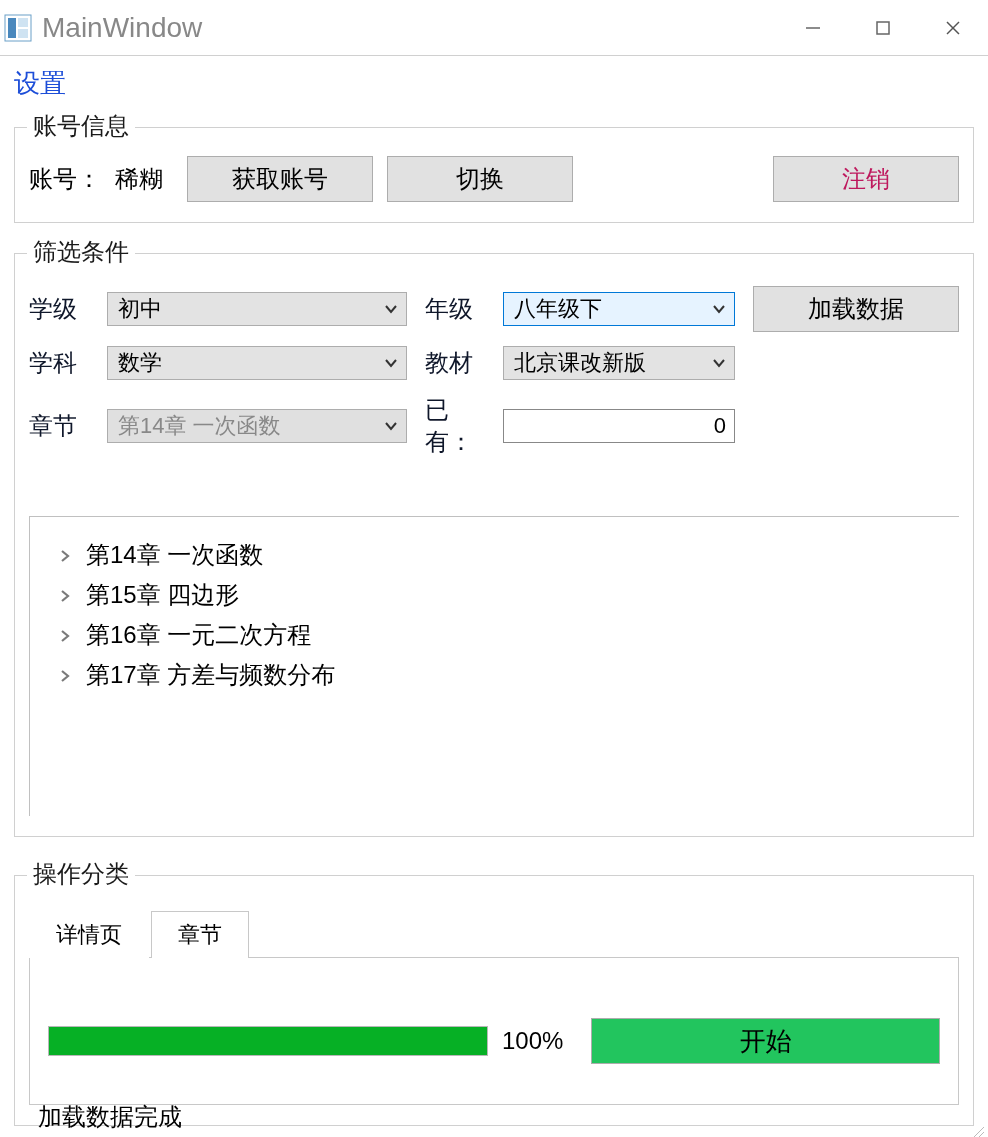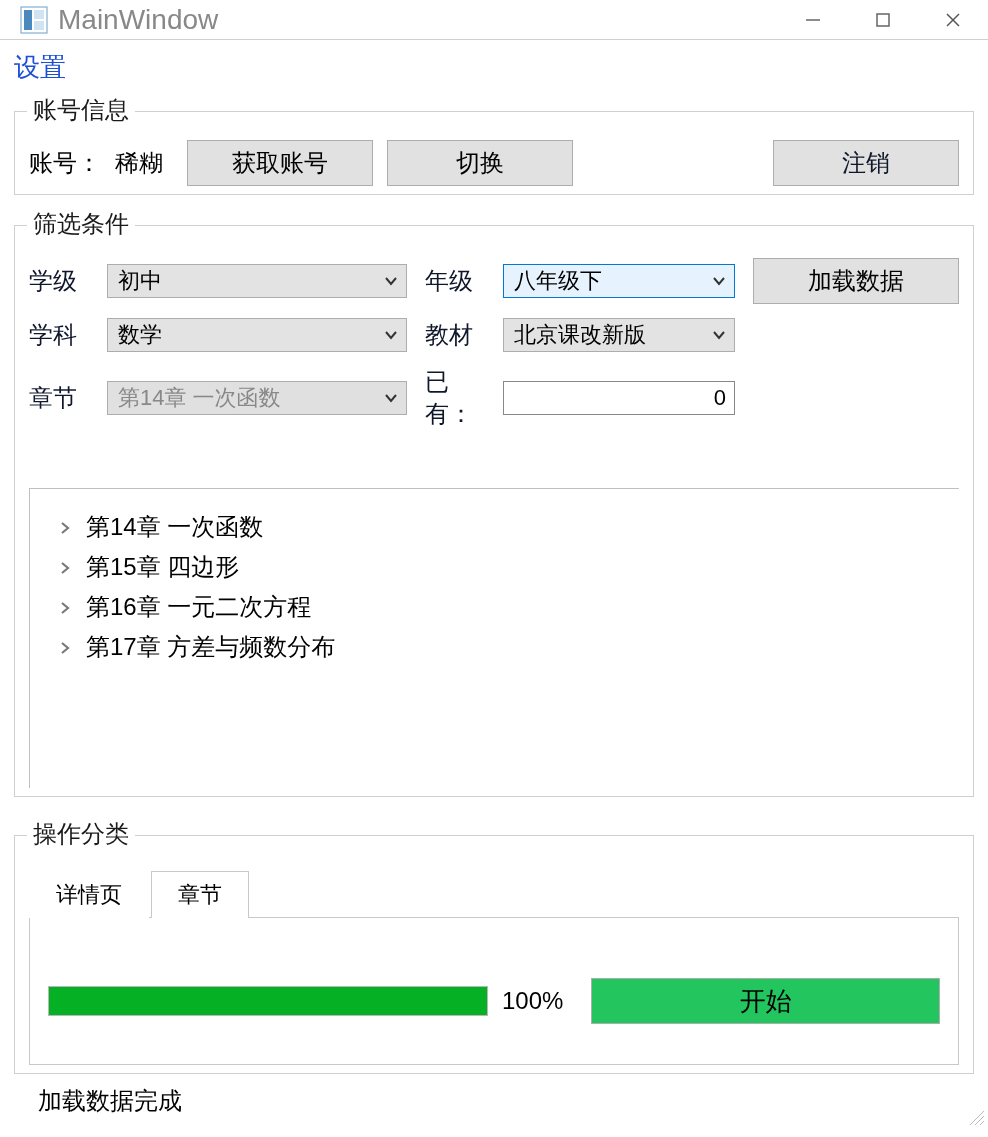--- a/index.html
+++ b/index.html
@@ -9,26 +9,26 @@
     font-size: 22px;
     color: #000;
     background: #fff;
     width: 988px;
     height: 1137px;
     overflow: hidden;
   }
 
   
   .titlebar {
-    height: 40px;
+    height: 56px;
     background: #fff;
     border-bottom: 1px solid #d0d0d0;
     display: flex;
     align-items: center;
-    padding: 0 0 0 20px;
+    padding: 0 0 0 4px;
   }
   .titlebar .app-icon {
     width: 28px; height: 28px;
     margin-right: 10px;
     display: inline-flex;
   }
   .titlebar .title {
     flex: 1;
     font-size: 28px;
     color: #888;
@@ -54,21 +54,21 @@
     font-size: 26px;
     color: #1d4ed8;
     padding: 10px 0 8px 0;
   }
 
   
   .groupbox {
     position: relative;
     border: 1px solid #d0d0d0;
     margin: 18px 0 12px 0;
-    padding: 28px 14px 8px 14px;
+    padding: 28px 14px 20px 14px;
   }
   .groupbox .legend {
     position: absolute;
     top: -18px;
     left: 12px;
     background: #fff;
     padding: 0 6px;
     font-size: 24px;
     color: #1a1a1a;
   }
@@ -86,21 +86,21 @@
     background: #e1e1e1;
     border: 1px solid #adadad;
     font-family: inherit;
     font-size: 24px;
     color:#000;
     padding: 6px 0;
     cursor: default;
   }
   button.std-btn.wide { width: 186px; }
   button.std-btn.wider { width: 216px; }
-  button.std-btn.disabled { color:#0f172a;margin-left:40px; }
+  button.std-btn.disabled { color:#be185d;margin-left:40px; }
 
   .spacer { flex:1; }
 
   
   .filter-grid {
     display:grid;
     grid-template-columns: 60px 300px 60px 232px 1fr;
     column-gap: 18px;
     row-gap: 14px;
     align-items:center;

